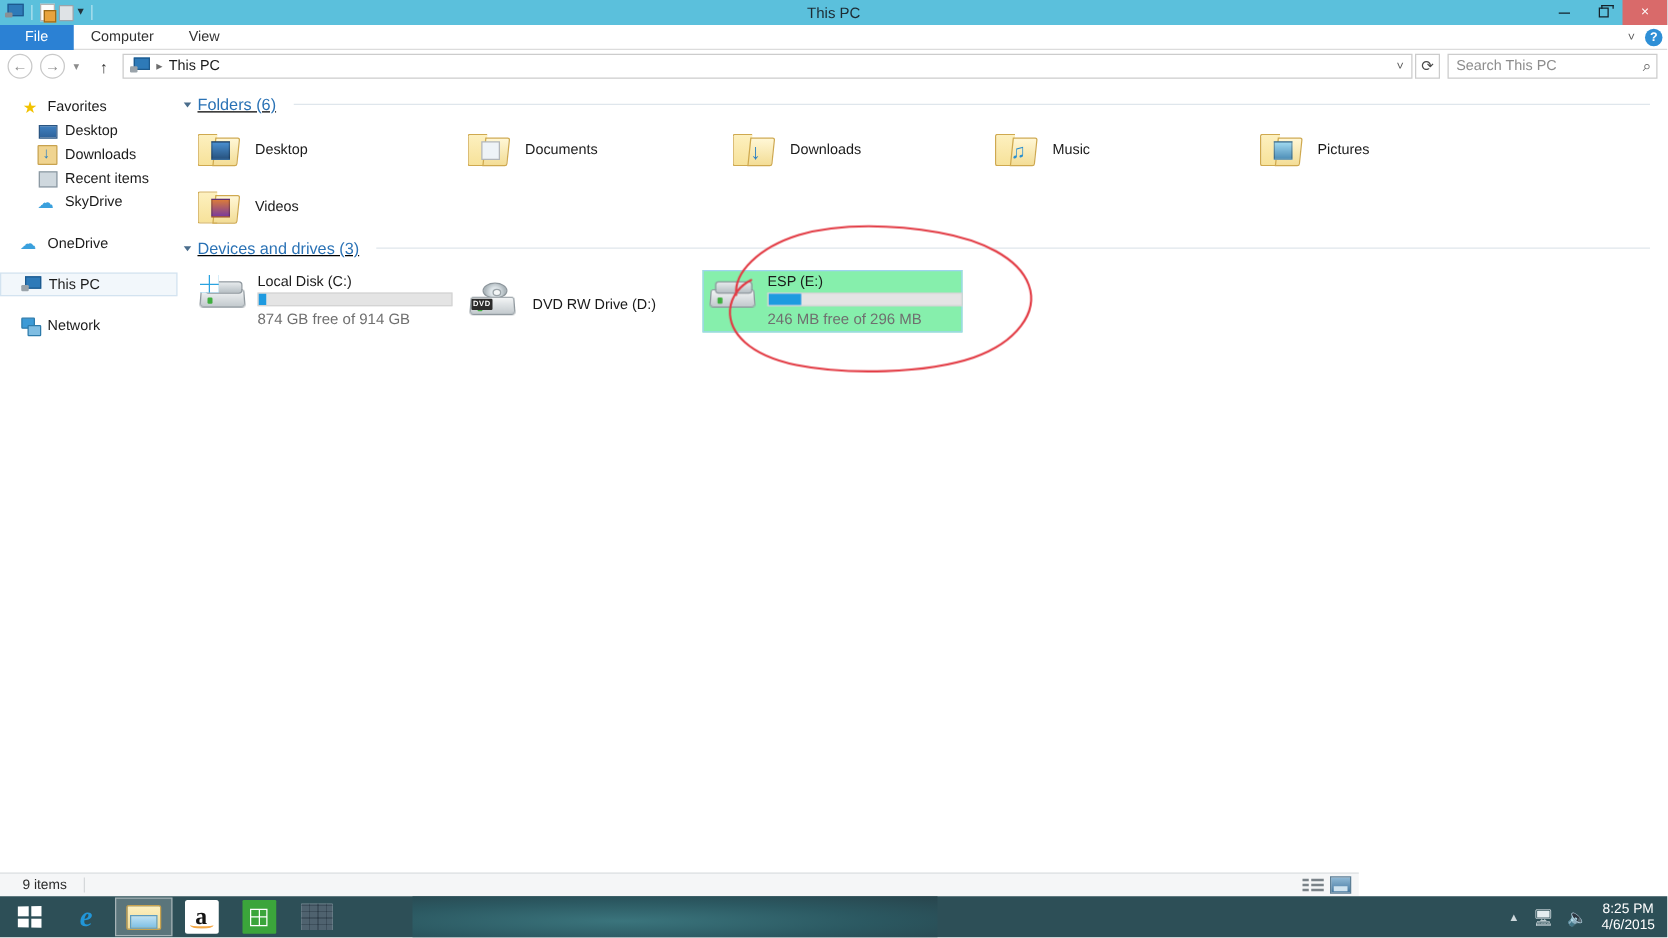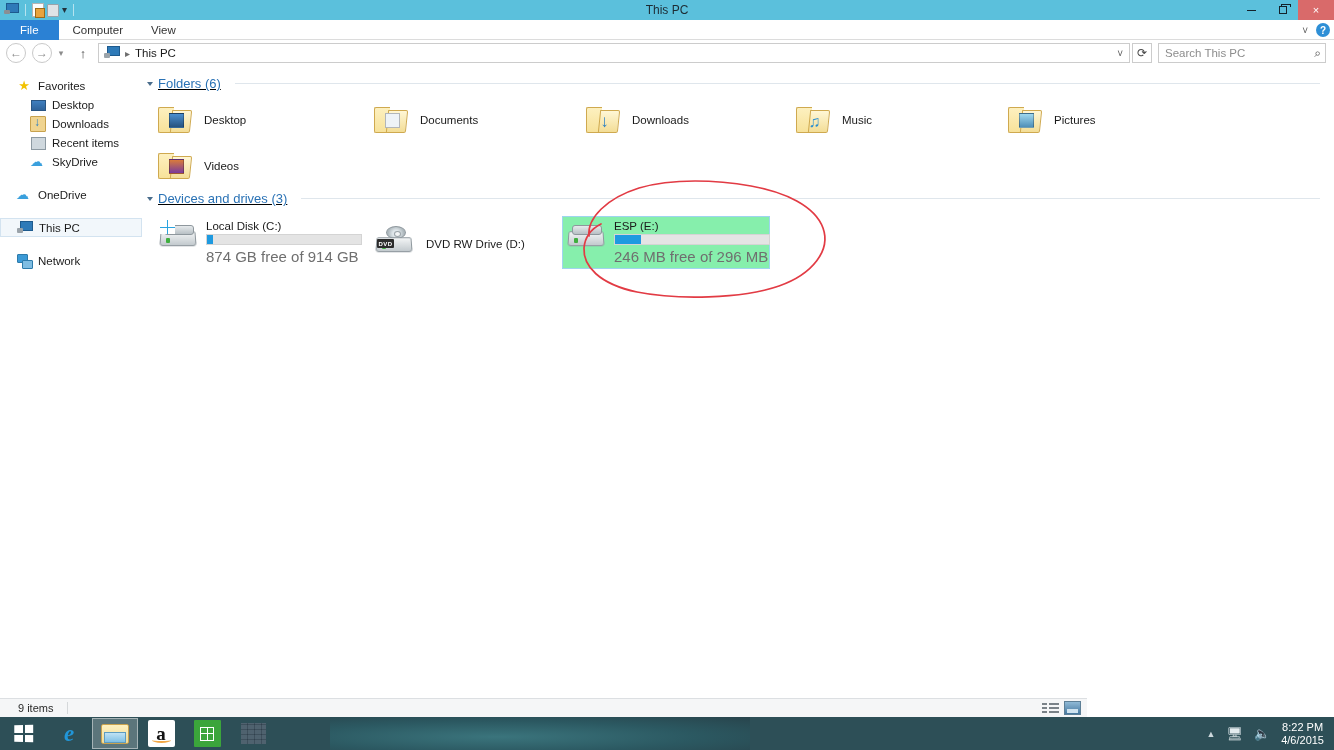--- a/index.html
+++ b/index.html
@@ -268,21 +268,21 @@
     background: #f3f5f6; border: 1px solid #9aa3a8; border-radius: 50%;
   }
 
   .drive-info { padding-left: 6px; }
   .drive-name { font-size: 11.5px; color: #1a1a1a; margin-bottom: 2px; }
   .bar {
     width: 156px; height: 11px; background: #e4e4e4;
     border: 1px solid #d4d4d4; position: relative; margin-bottom: 3px;
   }
   .bar .fill { height: 100%; background: #1e9ae0; }
-  .drive-free { font-size: 15px; color: #6f6f6f; }
+  .drive-free { font-size: 12px; color: #6f6f6f; }
 
   
   .annot { position: absolute; left: 0; top: 0; pointer-events: none; }
 
   
   .statusbar {
     position: absolute; top: 698px; left: 0; width: 1087px; height: 19px;
     background: #f5f6f7; border-top: 1px solid #dcdfe2;
     display: flex; align-items: center;
   }
@@ -659,19 +659,19 @@
       </span>
     </div>
     <div class="tb-item">
       <span class="bricks"></span>
     </div>
     <div class="tray">
       <span class="tray-caret">▲</span>
       <span class="tray-ico">🖥</span>
       <span class="tray-ico">🔈</span>
       <span class="clock">
-        <span style="display:block;">8:22 PM</span>
+        <span style="display:block;">8:25 PM</span>
         <span style="display:block;">4/6/2015</span>
       </span>
     </div>
   </div>
 
 </div>
 
 </body></html>

